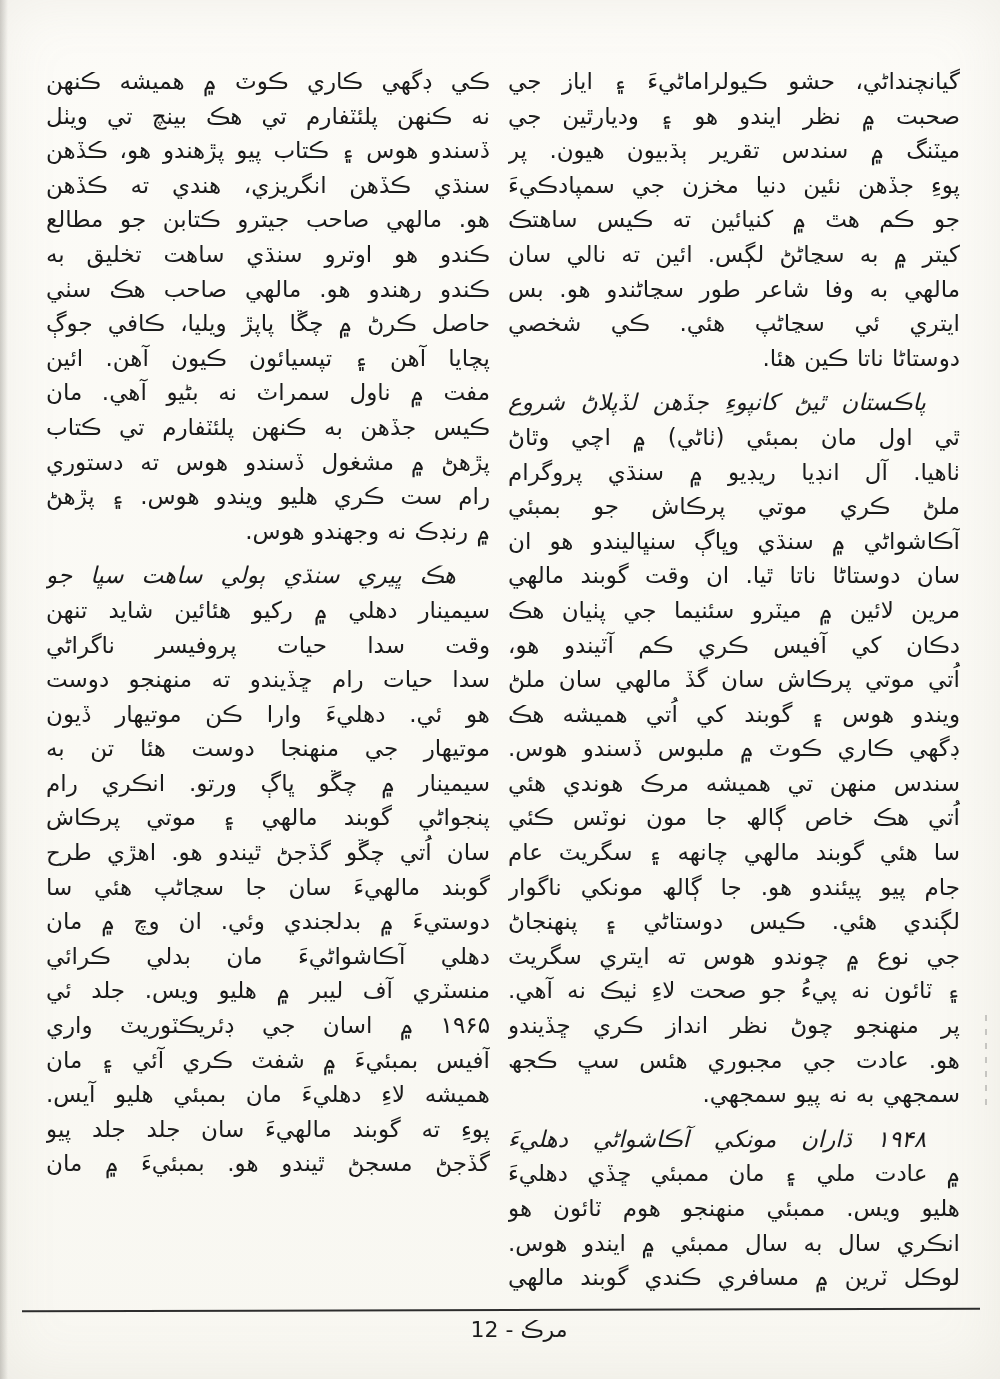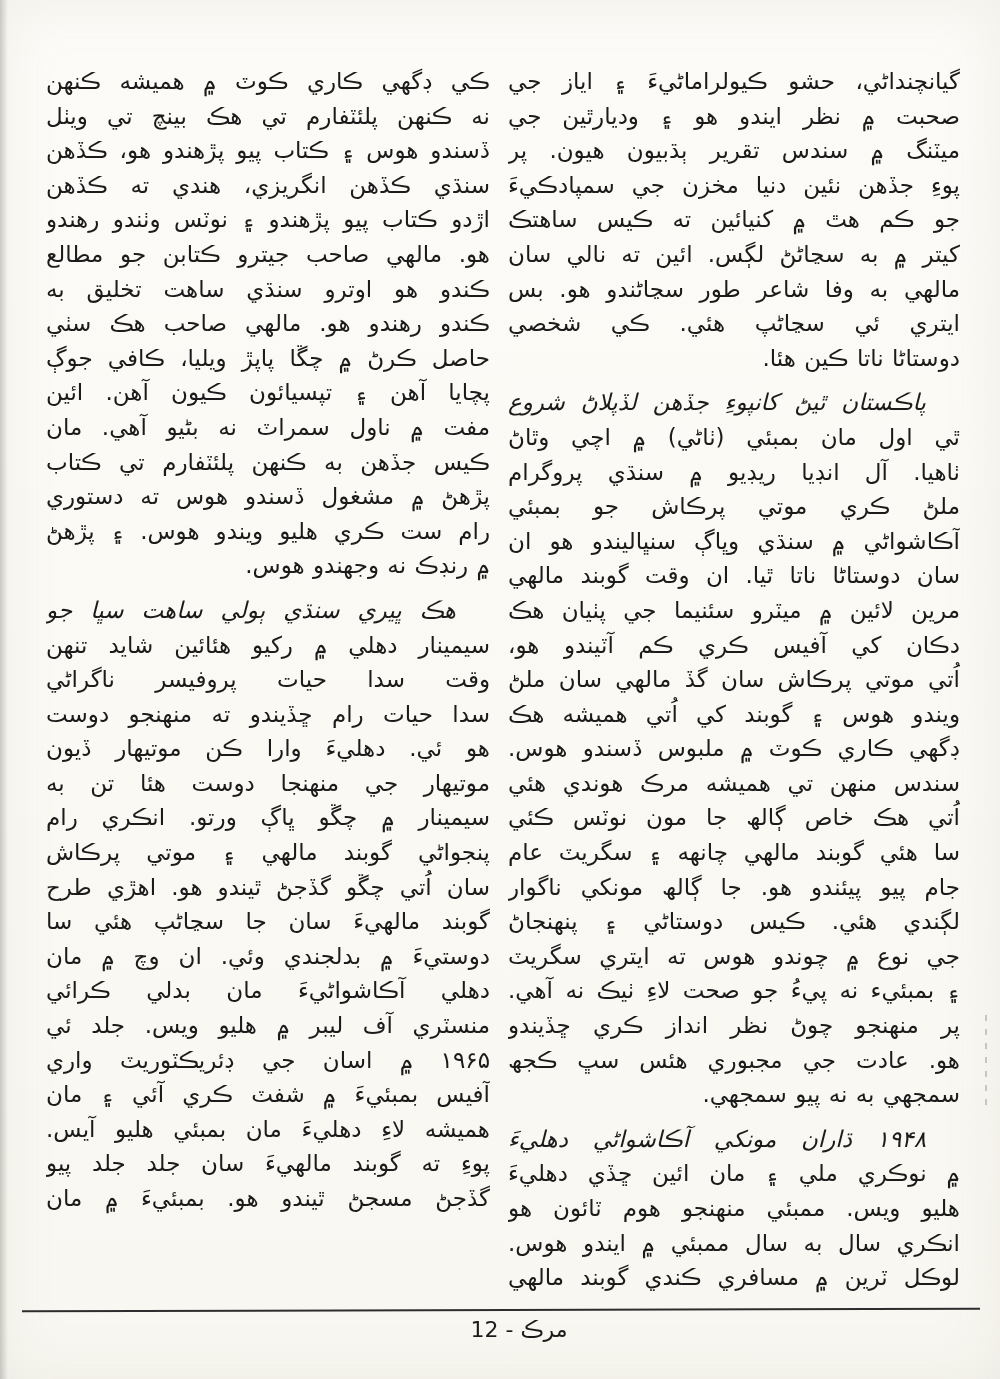--- a/index.html
+++ b/index.html
@@ -97,40 +97,39 @@
           <div class="line">دڪان کي آفيس ڪري ڪم آٽيندو هو،</div>
           <div class="line">اُتي موتي پرڪاش سان گڏ مالهي سان ملڻ</div>
           <div class="line">ويندو هوس ۽ گوبند کي اُتي هميشه هڪ</div>
           <div class="line">ڊگهي ڪاري ڪوٽ ۾ ملبوس ڏسندو هوس.</div>
           <div class="line">سندس منهن تي هميشه مرڪ هوندي هئي</div>
           <div class="line">اُتي هڪ خاص ڳالھ جا مون نوٽس ڪئي</div>
           <div class="line">سا هئي گوبند مالهي چانهه ۽ سگريٽ عام</div>
           <div class="line">جام پيو پيئندو هو. جا ڳالھ مونکي ناگوار</div>
           <div class="line">لڳندي هئي. ڪيس دوستاڻي ۽ پنهنجاڻ</div>
           <div class="line">جي نوع ۾ چوندو هوس ته ايتري سگريٽ</div>
-          <div class="line">۽ بمبئيء نه پيءُ جو صحت لاءِ ٺيڪ نه آهي.</div>
+          <div class="line">۽ ٽائون نه پيءُ جو صحت لاءِ ٺيڪ نه آهي.</div>
           <div class="line">پر منهنجو چوڻ نظر انداز ڪري ڇڏيندو</div>
           <div class="line">هو. عادت جي مجبوري هئس سڀ ڪجھ</div>
           <div class="line end">سمجهي به نه پيو سمجهي.</div>
         </div>
         <div class="para indent">
           <div class="line">۱۹۴۸ ڌاران مونکي آڪاشواڻي دهليءَ</div>
-          <div class="line">۾ نوڪري ملي ۽ مان ائين ڇڏي دهليءَ</div>
+          <div class="line">۾ عادت ملي ۽ مان ممبئي ڇڏي دهليءَ</div>
           <div class="line">هليو ويس. ممبئي منهنجو هوم ٽائون هو</div>
           <div class="line">انڪري سال به سال ممبئي ۾ ايندو هوس.</div>
           <div class="line">لوڪل ٽرين ۾ مسافري ڪندي گوبند مالهي</div>
         </div>
       </div>
     <div class="col col-second">
         <div class="para">
           <div class="line">ڪي ڊگهي ڪاري ڪوٽ ۾ هميشه ڪنهن</div>
           <div class="line">نه ڪنهن پلئٽفارم تي هڪ بينچ تي ويٺل</div>
           <div class="line">ڏسندو هوس ۽ ڪتاب پيو پڙهندو هو، ڪڏهن</div>
           <div class="line">سنڌي ڪڏهن انگريزي، هندي ته ڪڏهن</div>
-          <div class="line">اڙدو ڪتاب پيو پڙهندو ۽ نوٽس وٺندو رهندو</div>
           <div class="line">هو. مالهي صاحب جيترو ڪتابن جو مطالع</div>
           <div class="line">ڪندو هو اوترو سنڌي ساهت تخليق به</div>
           <div class="line">ڪندو رهندو هو. مالهي صاحب هڪ سٺي</div>
           <div class="line">حاصل ڪرڻ ۾ چڱا پاپڙ ويليا، ڪافي جوڳ</div>
           <div class="line">پچايا آهن ۽ تپسيائون ڪيون آهن. ائين</div>
           <div class="line">مفت ۾ ناول سمراٽ نه بڻيو آهي. مان</div>
           <div class="line">ڪيس جڏهن به ڪنهن پلئٽفارم تي ڪتاب</div>
           <div class="line">پڙهڻ ۾ مشغول ڏسندو هوس ته دستوري</div>
           <div class="line">رام ست ڪري هليو ويندو هوس. ۽ پڙهڻ</div>
           <div class="line end">۾ رنڊڪ نه وجهندو هوس.</div>

